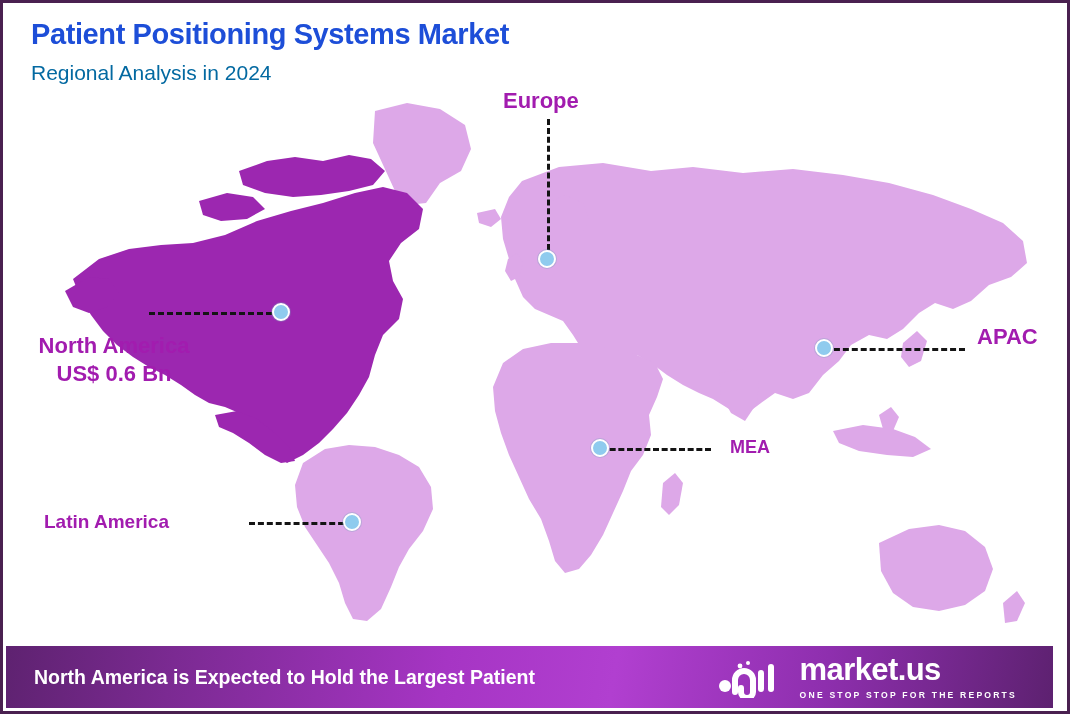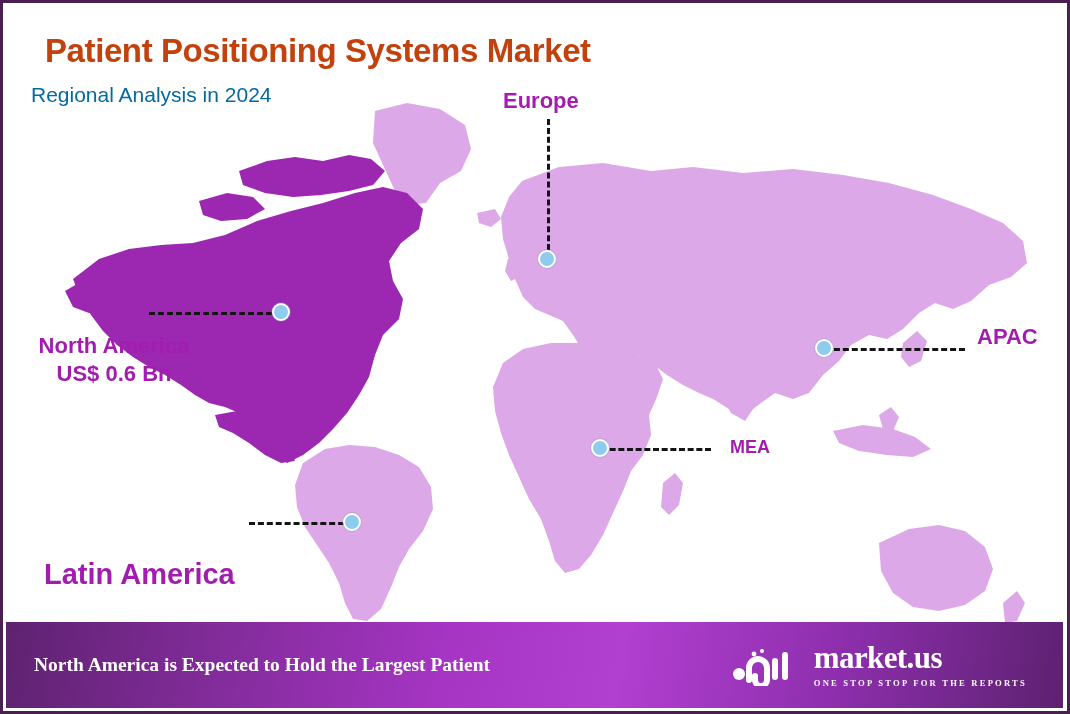--- a/index.html
+++ b/index.html
@@ -21,26 +21,26 @@
   }
 
   
   .header {
     position: absolute;
     left: 28px;
     top: 16px;
     z-index: 30;
   }
   .title {
-    font-size: 33px;
-    font-weight: bold;
-    color: #c2410c;
+    font-size: 29px;
+    font-weight: bold;
+    color: #1d4ed8;
     letter-spacing: -0.4px;
     line-height: 1.1;
-    margin: 14px;
+    margin: 0;
     white-space: nowrap;
   }
   .subtitle {
     font-size: 21px;
     color: #0369a1;
     margin: 10px 0 0 0;
     font-weight: normal;
     white-space: nowrap;
   }
 
@@ -84,22 +84,21 @@
     font-size: 22px;
   }
   #label-mea {
     left: 727px;
     top: 433px;
     font-size: 18px;
   }
   #label-latin-america {
     left: 41px;
     top: 507px;
-    font-size: 29px;
-    margin-top: 46px;
+    font-size: 19px;
   }
 
   
   .connector {
     position: absolute;
     z-index: 22;
   }
   .connector.horizontal {
     height: 0;
     border-top: 3px dashed #141414;
@@ -129,37 +128,36 @@
   #marker-north-america { left: 269px; top: 300px; }
   #marker-europe        { left: 535px; top: 247px; }
   #marker-apac          { left: 812px; top: 336px; }
   #marker-mea           { left: 588px; top: 436px; }
   #marker-latin-america { left: 340px; top: 510px; }
 
   
   .banner {
     position: absolute;
     left: 3px;
-    right: 4px;
+    right: 14px;
     bottom: 3px;
-    height: 86px;
+    height: 62px;
     background: linear-gradient(100deg,
                 #5e2270 0%,
                 #7b2a92 16%,
                 #a635c4 42%,
                 #b13fd0 58%,
                 #8e2fae 78%,
                 #5d2170 100%);
     display: flex;
     align-items: center;
     justify-content: space-between;
     padding: 0 26px 0 28px;
     box-sizing: border-box;
     z-index: 40;
-    font-family: Liberation Serif, serif;
   }
   .banner-text {
     color: #ffffff;
     font-size: 19.5px;
     font-weight: bold;
     line-height: 1.35;
     max-width: 720px;
   }
   .banner-text .line { display: block; white-space: nowrap; }
 

